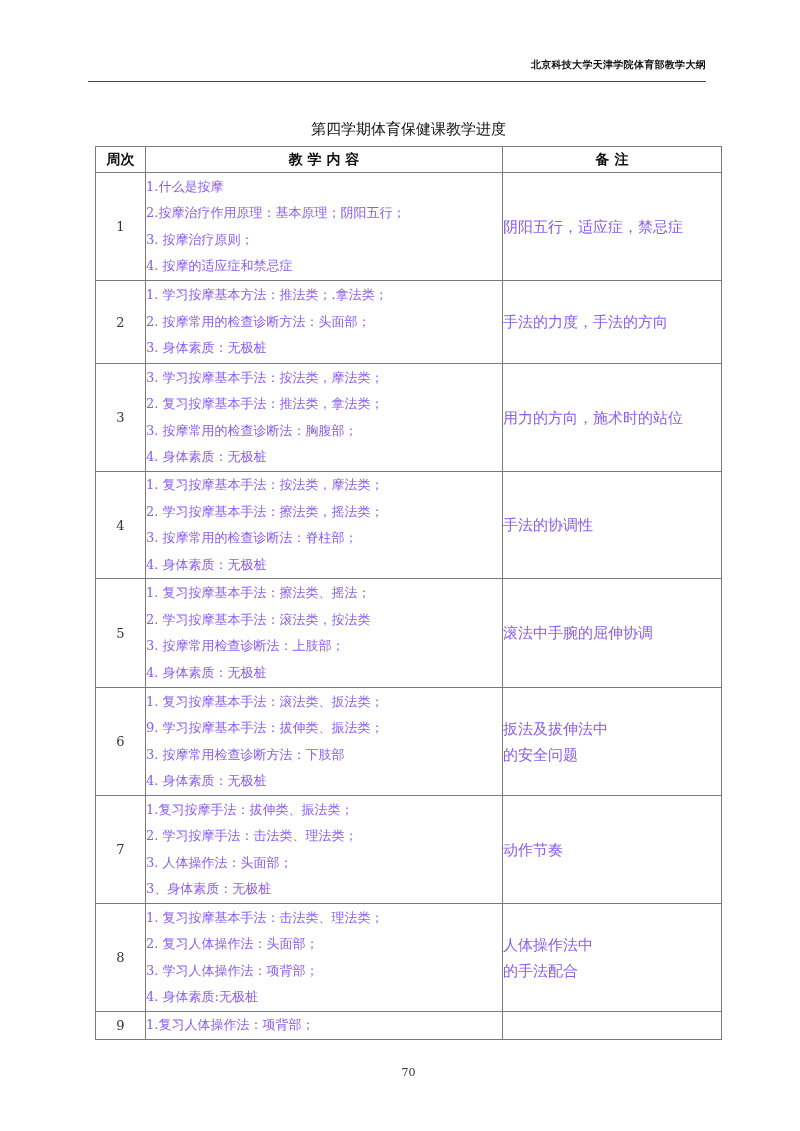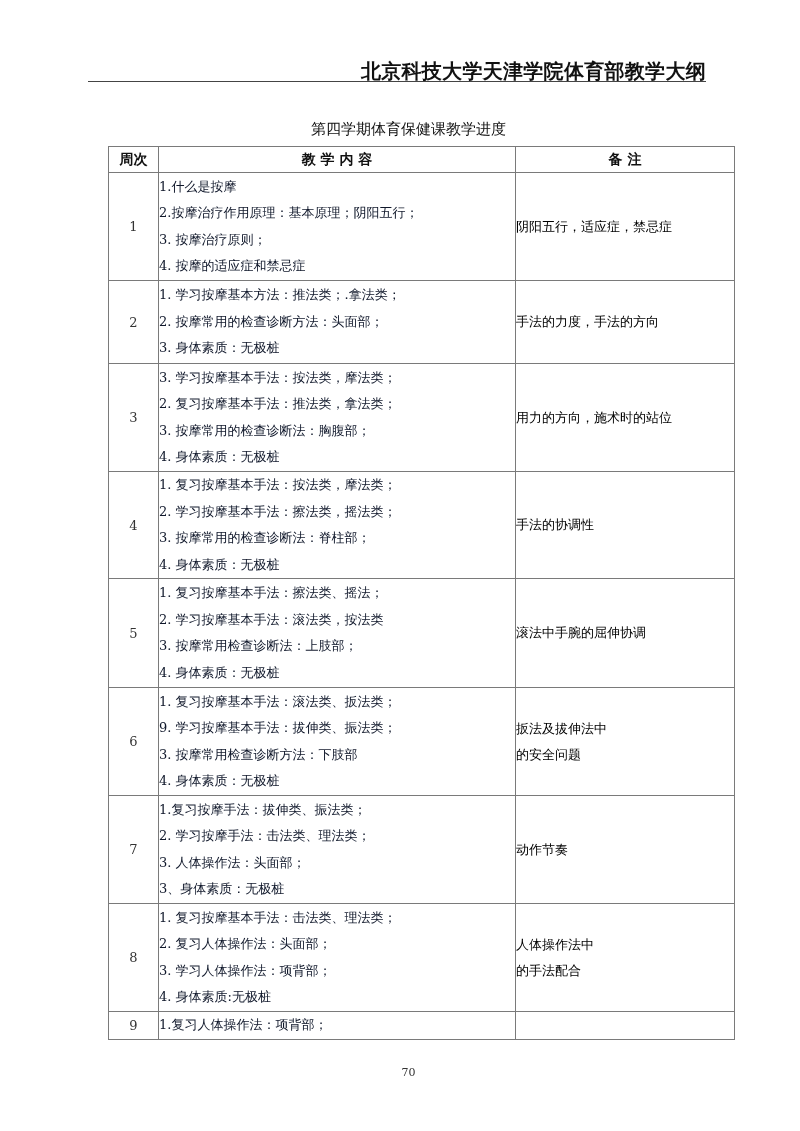--- a/index.html
+++ b/index.html
@@ -3,50 +3,50 @@
 <meta charset="utf-8">
 <style>
   html, body { margin: 0; padding: 0; background: #ffffff; }
   body {
     width: 800px; height: 1131px; position: relative; overflow: hidden;
     font-family: "DejaVu Serif", "Liberation Serif", serif; color: #222;
   }
   .running-header {
     position: absolute; left: 90px; top: 58px; width: 616px;
     text-align: right; font-family: Liberation Serif, serif;
-    font-size: 20px; font-weight: bold; letter-spacing: 0.3px; color: #111;
+    font-size: 10px; font-weight: bold; letter-spacing: 0.3px; color: #111;
   }
   .header-rule {
     position: absolute; left: 88px; top: 81px; width: 618px; height: 0;
     border-top: 1.5px solid #444;
   }
   .page-title {
     position: absolute; left: 95px; top: 120px; width: 627px;
     text-align: center; font-family: Liberation Serif, serif;
     font-size: 15px; color: #111;
   }
   table.schedule {
-    position: absolute; left: 108px; top: 146px; width: 581px;
+    position: absolute; left: 95px; top: 146px; width: 581px;
     border-collapse: collapse; table-layout: fixed;
   }
   table.schedule td, table.schedule th {
     border: 1px solid #7a7a7a; padding: 0; vertical-align: middle;
   }
   table.schedule th {
     height: 25px; font-family: "DejaVu Sans", sans-serif;
     font-size: 14px; font-weight: bold; color: #111;
   }
   .col-week { width: 50px; }
   .col-content { width: 357px; }
   .col-note { width: 219px; }
   td.week-cell { text-align: center; font-size: 13px; color: #333; }
   td.content-cell { padding-left: 7px; }
-  td.note-cell { padding-left: 8px; font-size: 13px; color: #000000; line-height: 26px; margin-left: 20px; }
+  td.note-cell { padding-left: 8px; font-size: 15px; color: #8b5cf6; line-height: 26px; margin-left: 20px; }
   .content-line {
-    font-size: 13px; line-height: 26.5px; color: #0f172a; white-space: nowrap;
+    font-size: 13px; line-height: 26.5px; color: #8b5cf6; white-space: nowrap;
   }
   .page-number {
     position: absolute; left: 95px; top: 1052px; width: 627px;
     text-align: center; font-size: 11px; color: #333; margin-top: 14px;
   }
 </style>
 </head>
 <body>
 
 <div class="running-header">北京科技大学天津学院体育部教学大纲</div>

